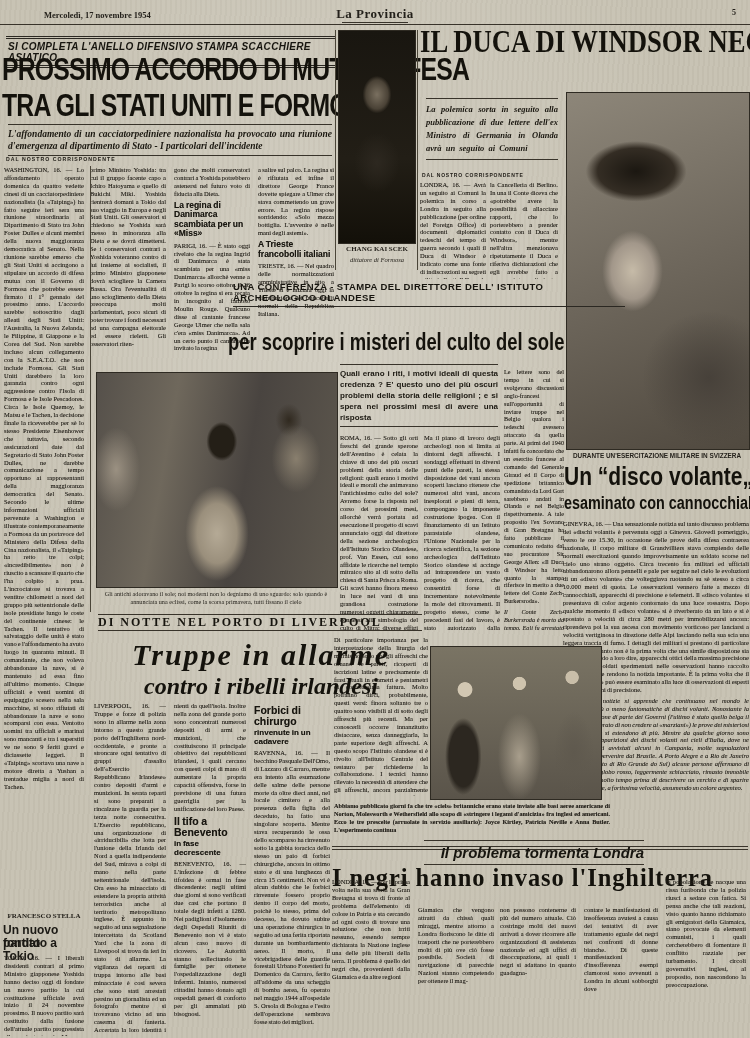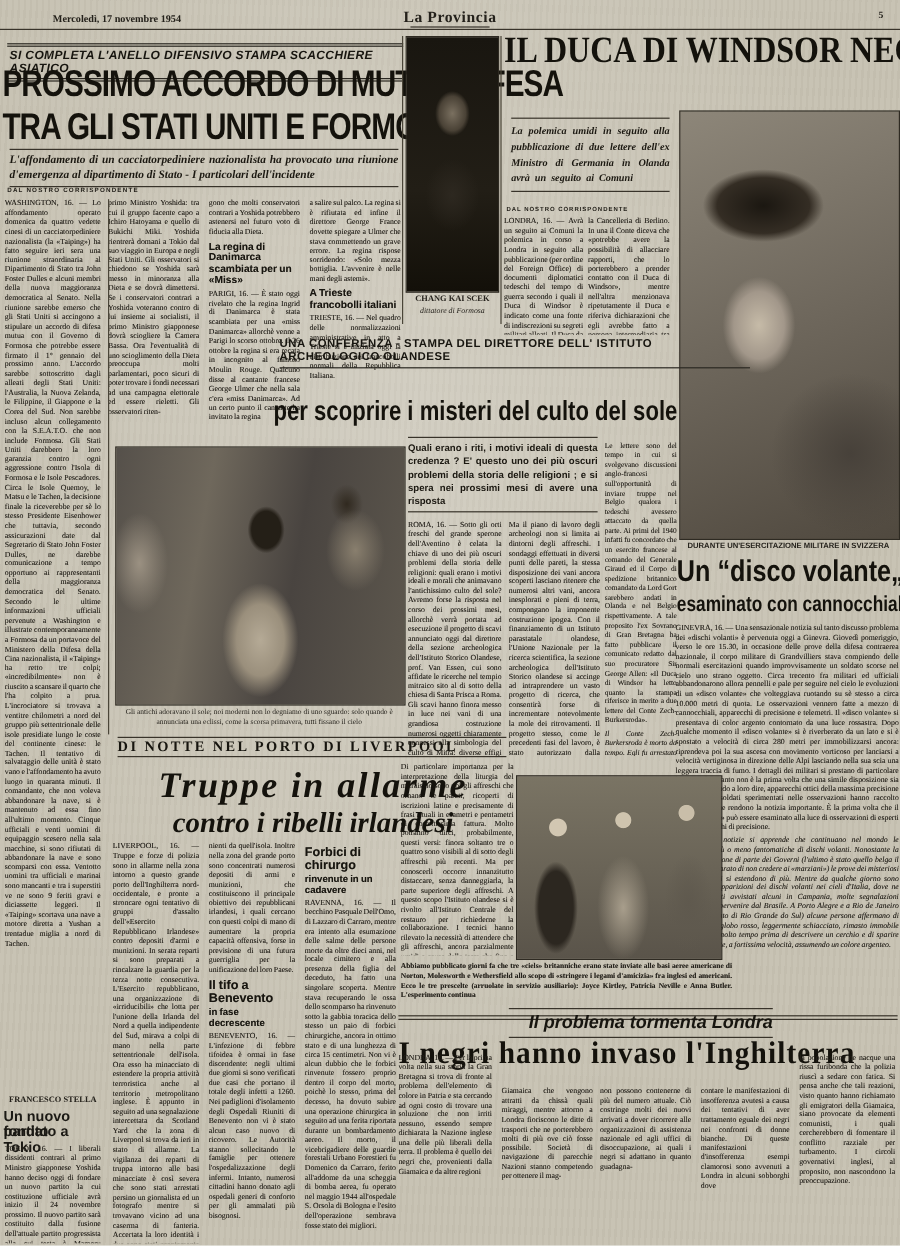--- a/index.html
+++ b/index.html
@@ -194,21 +194,21 @@
 
   <div class="vrule" id="vr1"></div>
   <div class="vrule" id="vr2"></div>
   <div class="vrule" id="vr3"></div>
 
   <div class="photo" id="ch-ph"></div>
   <div class="cap" id="ch-c1">CHANG KAI SCEK</div>
   <div class="cap" id="ch-c2">dittatore di Formosa</div>
 
   <div id="w-h1"><span class="nowrap">IL DUCA DI WINDSOR NEGA</span></div>
-  <div id="w-deck">La polemica umidi in seguito alla pubblicazione di due lettere dell'ex Ministro di Germania in Olanda avrà un seguito ai Comuni</div>
+  <div id="w-deck">La polemica sorta in seguito alla pubblicazione di due lettere dell'ex Ministro di Germania in Olanda avrà un seguito ai Comuni</div>
   <div id="w-by">DAL NOSTRO CORRISPONDENTE</div>
   <div class="col" id="w-c1">LONDRA, 16. — Avrà un seguito ai Comuni la polemica in corso a Londra in seguito alla pubblicazione (per ordine del Foreign Office) di documenti diplomatici tedeschi del tempo di guerra secondo i quali il Duca di Windsor è indicato come una fonte di indiscrezioni su segreti militari alleati. Il Duca da una settimana è a Londra, ove appena è avvenuta la pubblicazione a cura del Governo britannico di due lettere che il Conte Julius Von Zech-Burkersroda, allora Ministro di Germania in Olanda e notoriamente organizzatore di una rete di spionaggio nazista, scrisse al-</div>
   <div class="col" id="w-c2">la Cancelleria di Berlino. In una il Conte diceva che «potrebbe avere la possibilità di allacciare rapporti, che lo porterebbero a prender contatto con il Duca di Windsor», mentre nell'altra menzionava ripetutamente il Duca e riferiva dichiarazioni che egli avrebbe fatto a persona intermediaria tra lui ed il Conte, di carattere critico della politica e della strategia britannica, chiaramente esprimendo il suo contrasto di vedute con l'allora Primo Ministro Neville Chamberlain.</div>
   <div class="photo" id="w-ph"></div>
   <div class="cap" id="w-cap">DURANTE UN'ESERCITAZIONE MILITARE IN SVIZZERA</div>
   <div class="col" id="w-c3">
     <p>Le lettere sono del tempo in cui si svolgevano discussioni anglo-francesi sull'opportunità di inviare truppe nel Belgio qualora i tedeschi avessero attaccato da quella parte. Ai primi del 1940 infatti fu concordato che un esercito francese al comando del Generale Giraud ed il Corpo di spedizione britannico comandato da Lord Gort sarebbero andati in Olanda e nel Belgio rispettivamente. A tale proposito l'ex Sovrano di Gran Bretagna ha fatto pubblicare il comunicato redatto dal suo procuratore Sir George Allen: «Il Duca di Windsor ha letto quanto la stampa riferisce in merito a due lettere del Conte Zech-Burkersroda».</p>
     <p class="ital">Il Conte Zech-Burkersroda è morto da tempo. Egli fu arrestato dalle Autorità sovietiche al momento della capitolazione tedesca e morì in carcere un anno dopo.</p>
 
   </div>

